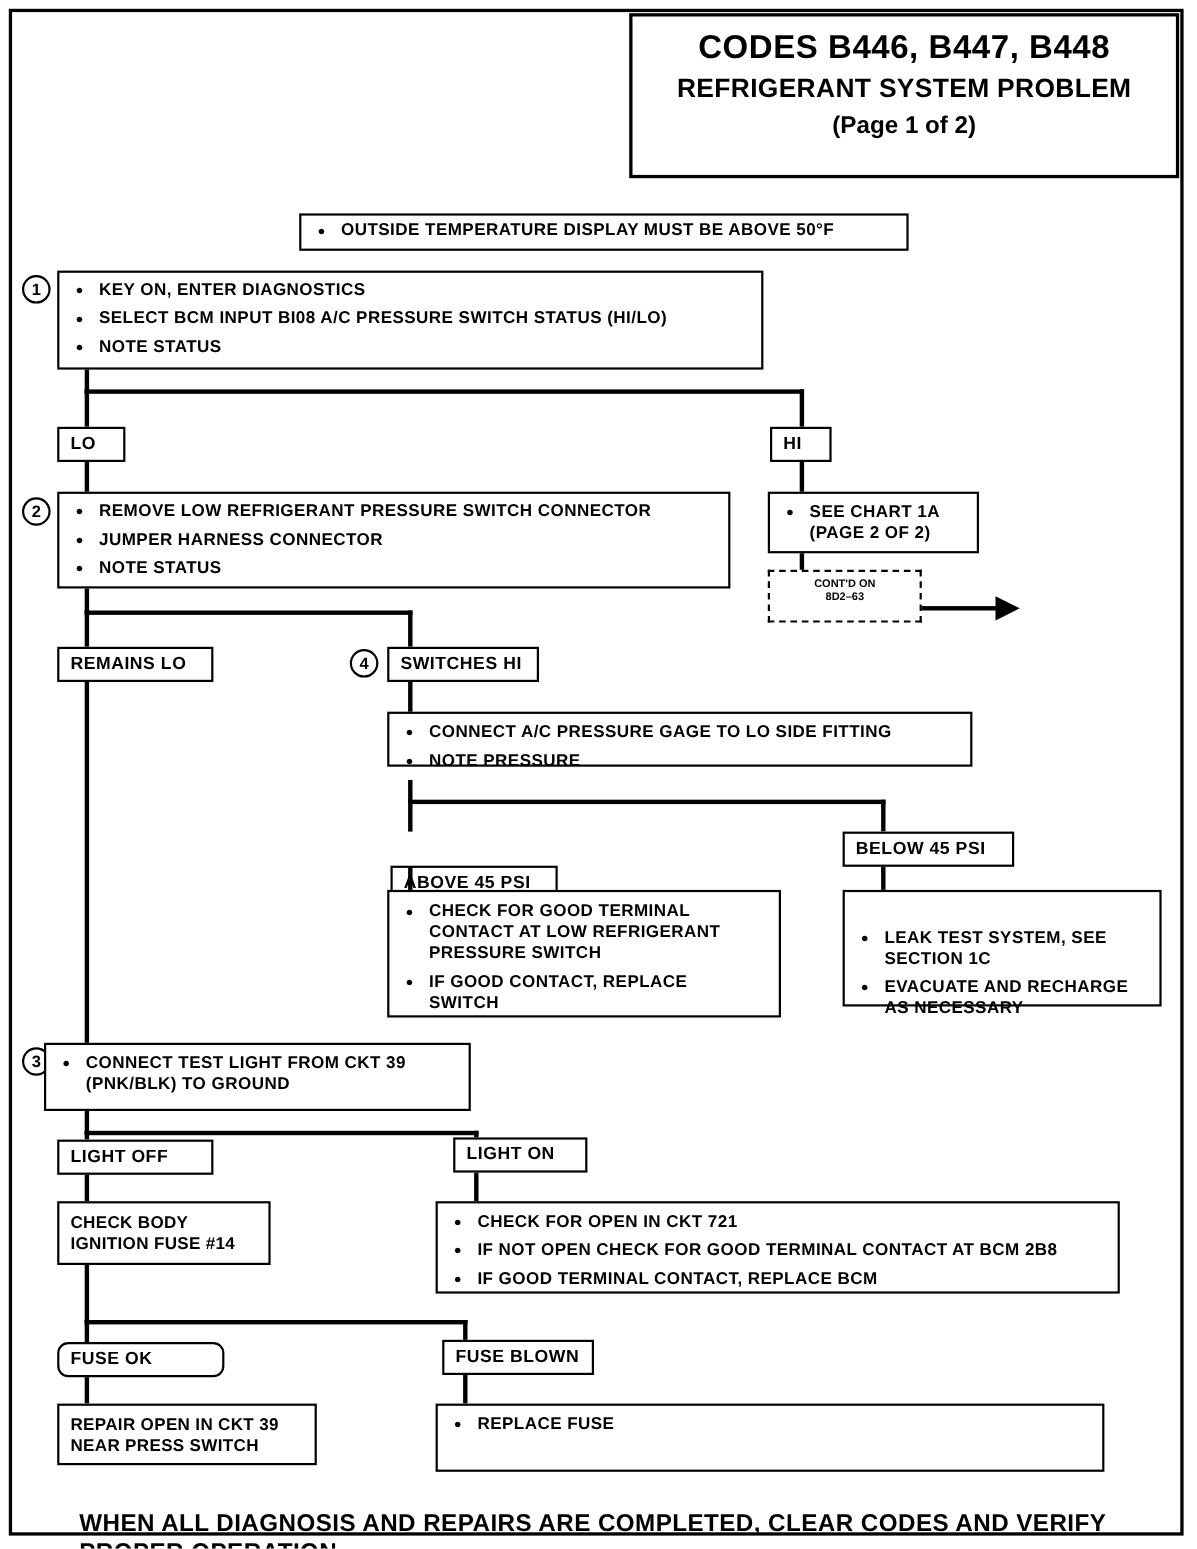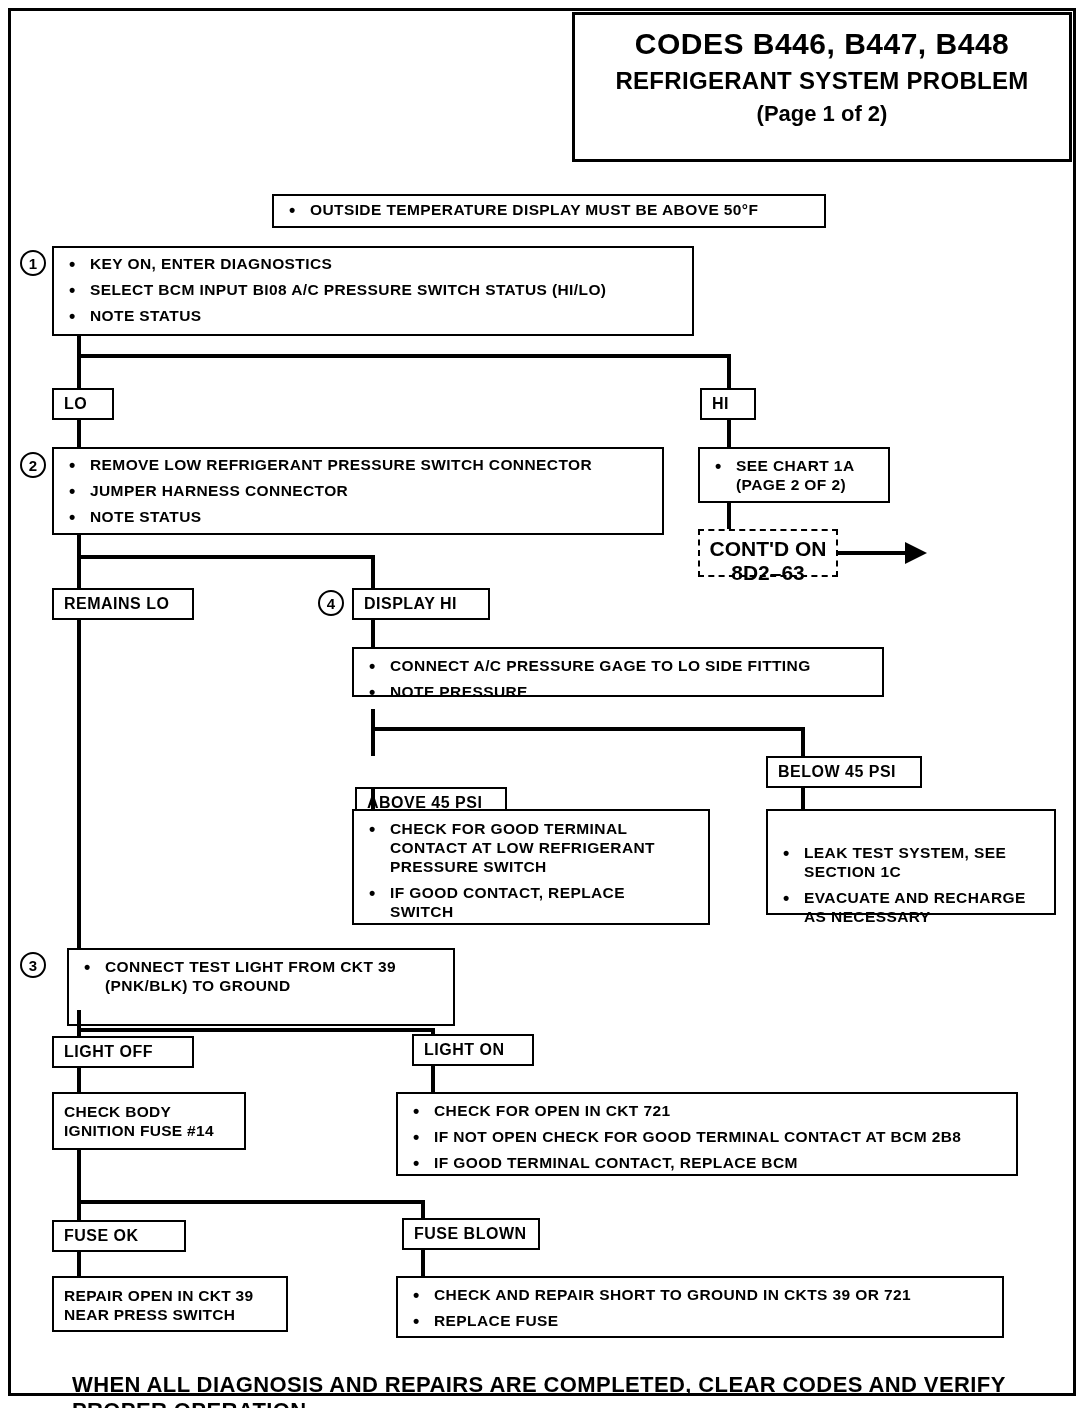--- a/index.html
+++ b/index.html
@@ -190,39 +190,39 @@
     <ul class="bullets" style="padding-top:8px;">
       <li>
         <span class="txtline">SEE CHART 1A</span>
         <span class="txtline">(PAGE 2 OF 2)</span>
       </li>
     </ul>
   </div>
 
   <div class="line" style="left:727px; top:503px; width:4px; height:26px;"></div>
 
-  <div class="dashbox" style="left:698px; top:529px; width:140px; height:48px; font-size:21px; padding-top:6px;">
+  <div class="dashbox" style="left:698px; top:518px; width:140px; height:48px; font-size:10px; padding-top:6px;">
     <span class="txtline">CONT'D ON</span>
     <span class="txtline">8D2–63</span>
   </div>
   <div class="line" style="left:838px; top:551px; width:72px; height:4px;"></div>
   <div class="arrow-head" style="left:905px; top:542px;"></div>
 
   <div class="line" style="left:77px; top:535px; width:4px; height:24px;"></div>
   <div class="line" style="left:77px; top:555px; width:298px; height:4px;"></div>
   <div class="line" style="left:77px; top:555px; width:4px; height:33px;"></div>
   <div class="line" style="left:371px; top:555px; width:4px; height:33px;"></div>
 
   <div class="label-box" style="left:52px; top:588px; width:142px; height:32px;">
     <span>REMAINS LO</span>
   </div>
 
   <div class="circnum" style="left:318px; top:590px;">4</div>
   <div class="label-box" style="left:352px; top:588px; width:138px; height:32px;">
-    <span>DISPLAY HI</span>
+    <span>SWITCHES HI</span>
   </div>
 
   <div class="line" style="left:77px; top:620px; width:4px; height:332px;"></div>
 
   <div class="line" style="left:371px; top:620px; width:4px; height:28px;"></div>
 
   <div class="box" style="left:352px; top:647px; width:532px; height:50px;">
     <ul class="bullets" style="padding-top:8px;">
       <li>CONNECT A/C PRESSURE GAGE TO LO SIDE FITTING</li>
       <li>NOTE PRESSURE</li>
@@ -265,21 +265,21 @@
         <span class="txtline">SECTION 1C</span>
       </li>
       <li>
         <span class="txtline">EVACUATE AND RECHARGE</span>
         <span class="txtline">AS NECESSARY</span>
       </li>
     </ul>
   </div>
 
   <div class="circnum" style="left:20px; top:952px;">3</div>
-  <div class="box" style="left:67px; top:948px; width:388px; height:78px;">
+  <div class="box" style="left:40px; top:948px; width:388px; height:62px;">
     <ul class="bullets" style="padding-top:8px;">
       <li>
         <span class="txtline">CONNECT TEST LIGHT FROM CKT 39</span>
         <span class="txtline">(PNK/BLK) TO GROUND</span>
       </li>
     </ul>
   </div>
 
   <div class="line" style="left:77px; top:1010px; width:4px; height:22px;"></div>
   <div class="line" style="left:77px; top:1028px; width:358px; height:4px;"></div>
@@ -307,37 +307,36 @@
       <li>IF NOT OPEN CHECK FOR GOOD TERMINAL CONTACT AT BCM 2B8</li>
       <li>IF GOOD TERMINAL CONTACT, REPLACE BCM</li>
     </ul>
   </div>
 
   <div class="line" style="left:77px; top:1150px; width:4px; height:54px;"></div>
   <div class="line" style="left:77px; top:1200px; width:348px; height:4px;"></div>
   <div class="line" style="left:77px; top:1200px; width:4px; height:20px;"></div>
   <div class="line" style="left:421px; top:1200px; width:4px; height:20px;"></div>
 
-  <div class="label-box" style="left:52px; top:1220px; width:134px; height:32px;">
+  <div class="label-box" style="left:52px; top:1220px; width:152px; height:32px;border-radius:10px;">
     <span>FUSE OK</span>
   </div>
   <div class="label-box" style="left:402px; top:1218px; width:138px; height:32px;">
     <span>FUSE BLOWN</span>
   </div>
 
   <div class="line" style="left:77px; top:1252px; width:4px; height:24px;"></div>
   <div class="line" style="left:421px; top:1250px; width:4px; height:26px;"></div>
 
   <div class="box" style="left:52px; top:1276px; width:236px; height:56px; padding:8px 0 0 10px; font-size:15.5px; line-height:1.25;">
     <span class="txtline">REPAIR OPEN IN CKT 39</span>
     <span class="txtline">NEAR PRESS SWITCH</span>
   </div>
 
   <div class="box" style="left:396px; top:1276px; width:608px; height:62px;">
     <ul class="bullets" style="padding-top:8px;">
-      <li>CHECK AND REPAIR SHORT TO GROUND IN CKTS 39 OR 721</li>
       <li>REPLACE FUSE</li>
     </ul>
   </div>
 
   <div class="plain" style="left:72px; top:1372px; width:960px; font-size:22px; letter-spacing:0.4px;">WHEN ALL DIAGNOSIS AND REPAIRS ARE COMPLETED, CLEAR CODES AND VERIFY PROPER OPERATION</div>
 
 </div>
 
 </body></html>

